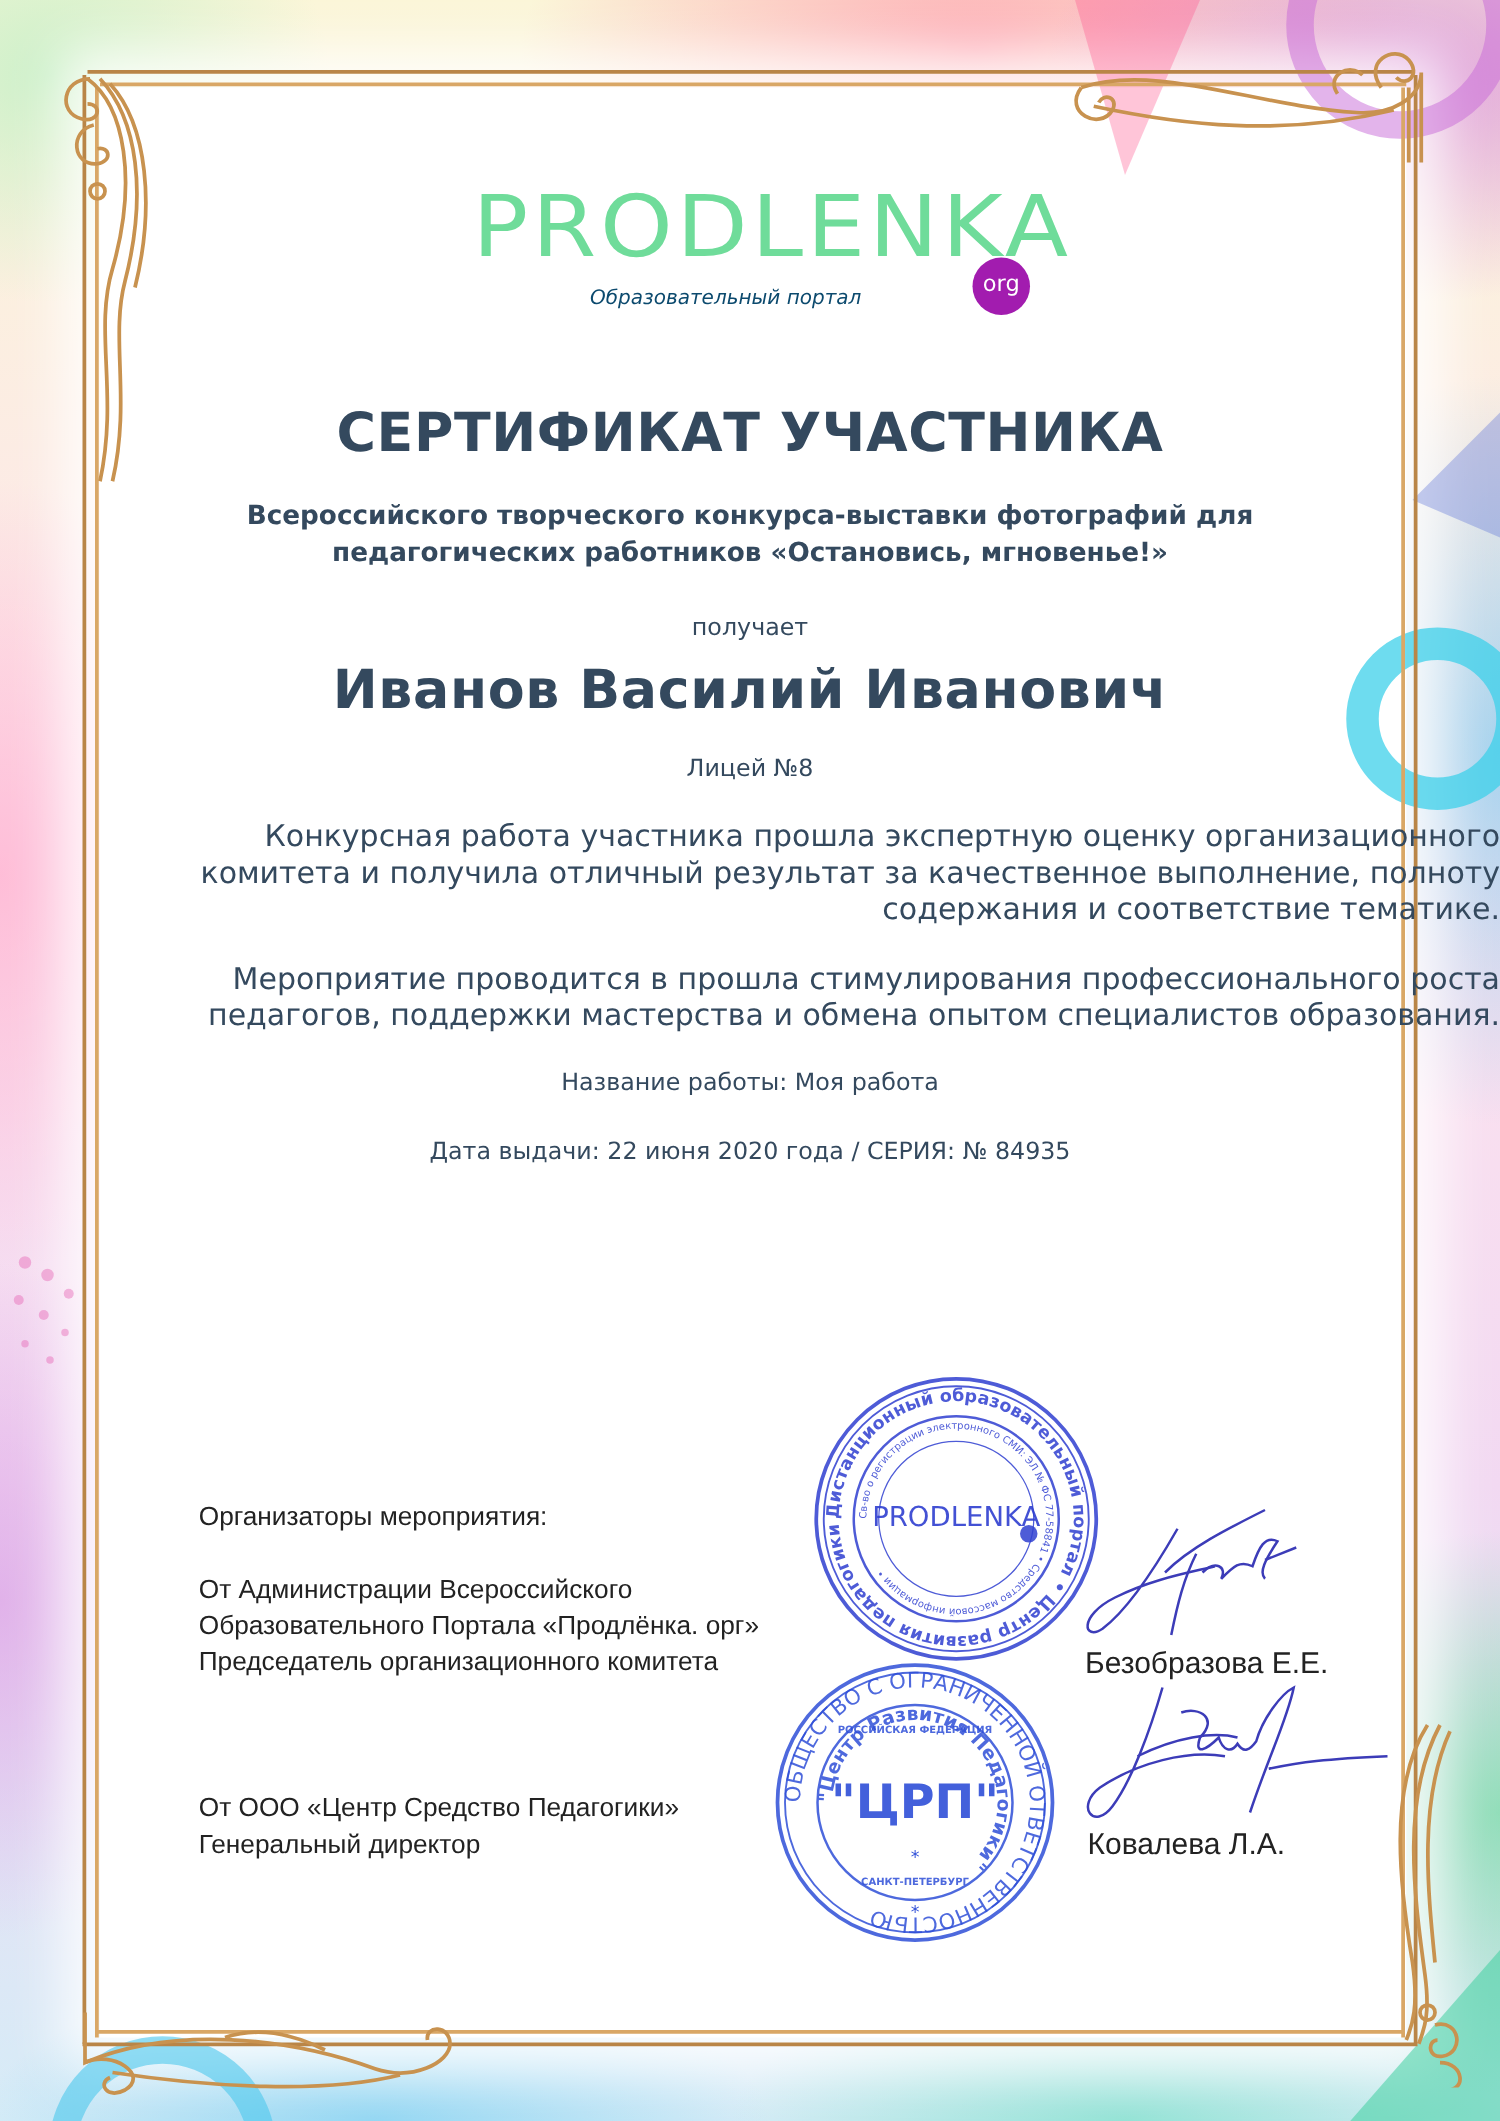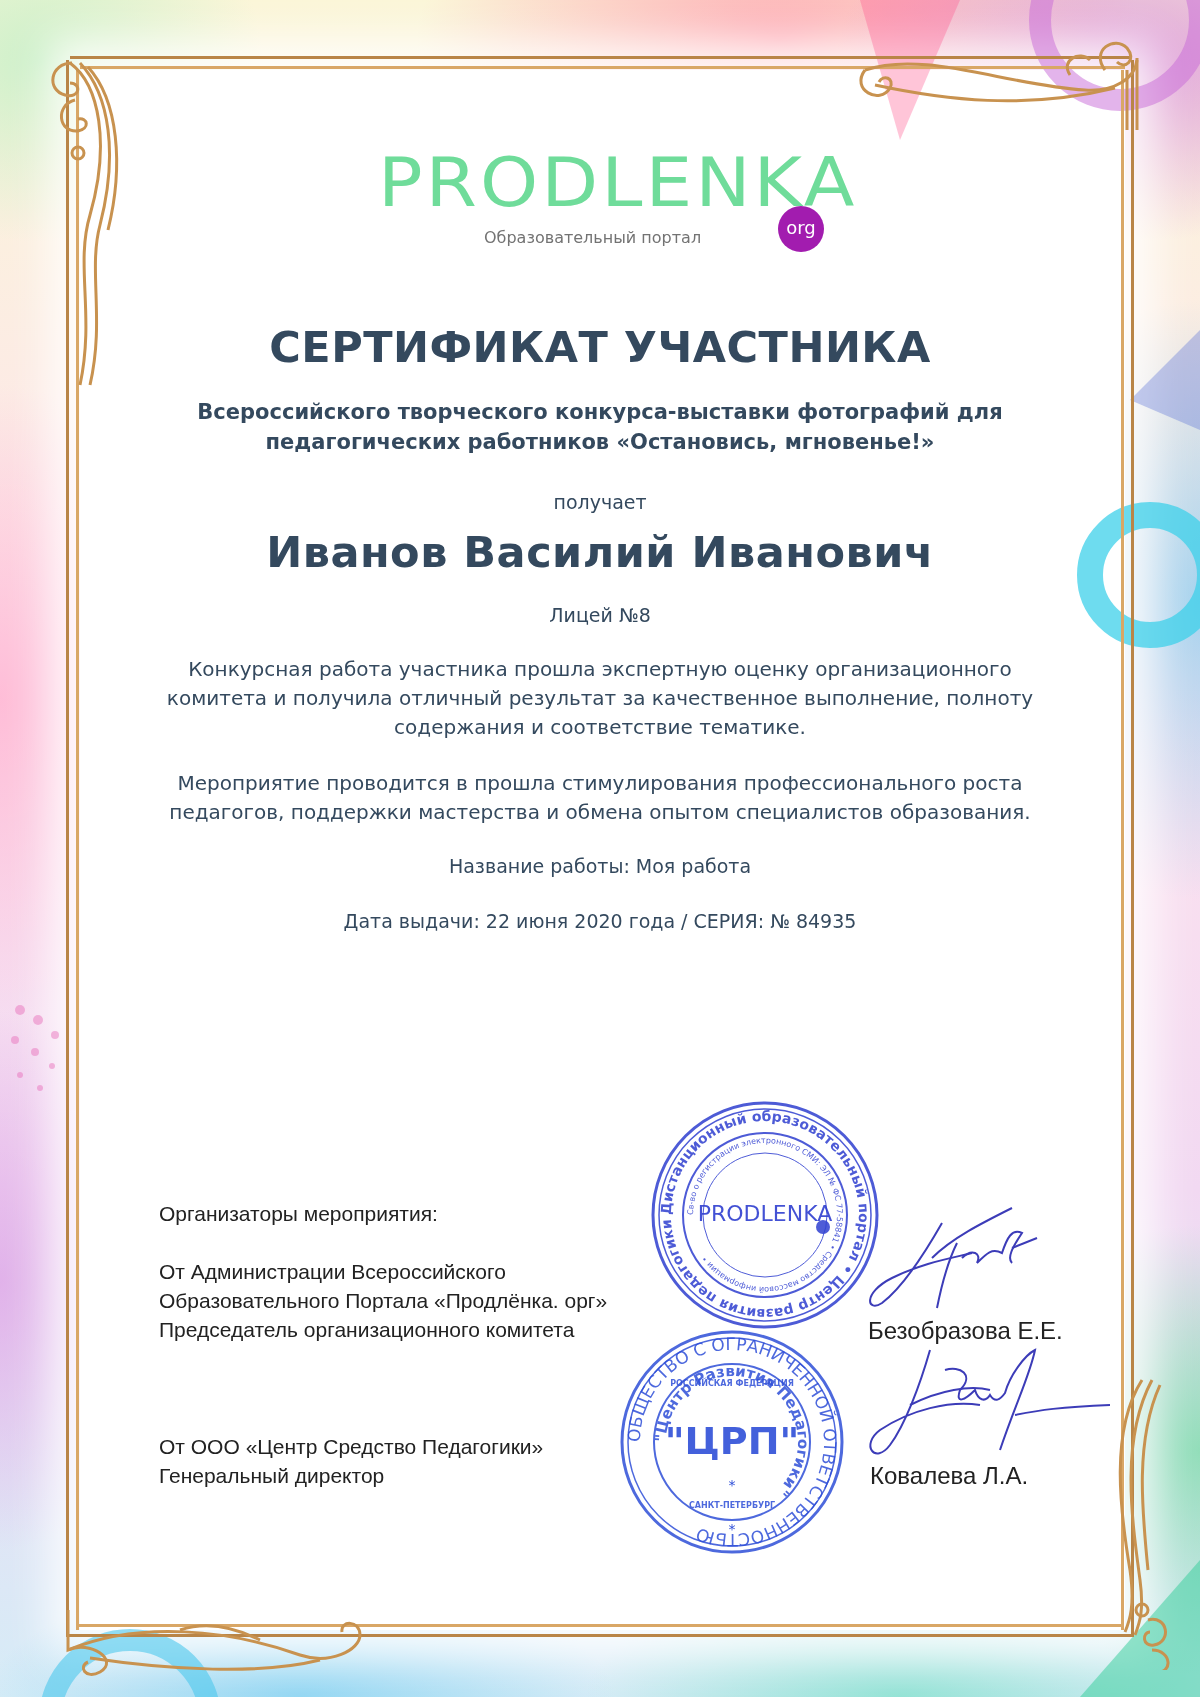--- a/index.html
+++ b/index.html
@@ -26,34 +26,34 @@
   .frame-line { position:absolute; background:#d9a766; }
   .frame-line.dark { background:#b98547; }
   .deco { position:absolute; }
   .logo-word {
     position:absolute; left:378px; top:148px;
     font-family:"DejaVu Sans", sans-serif; font-weight:normal;
     font-size:74px; letter-spacing:3px; color:#6fdc9a; line-height:1;
     transform:scaleY(0.92); transform-origin:top left;
   }
   .logo-sub {
-    position:absolute; left:484px; top:228px; font-size:16px; color:#737373;
+    position:absolute; left:472px; top:228px; font-size:16px; color:#0c4a6e;font-style:italic;
   }
   .logo-org {
     position:absolute; left:778px; top:206px; width:46px; height:46px; border-radius:50%;
     background:#a21caf; color:#ffffff; font-size:18px; text-align:center; line-height:44px;
   }
 
   .center-text { position:absolute; left:0; width:1200px; text-align:center; color:#34495e; }
   .title { top:322px; font-size:43px; font-weight:bold; letter-spacing:0.5px; }
   .subtitle { top:397px; font-size:21px; font-weight:bold; line-height:30px; }
   .receives { top:491px; font-size:19px; }
   .name { top:527px; font-size:43px; font-weight:bold; letter-spacing:0.5px; }
   .org { top:604px; font-size:19px; }
-  .para { font-size:20px; line-height:29px; }
+  .para { font-size:24px; line-height:29px;text-align:right; }
   .para1 { top:655px; }
   .para2 { top:769px; }
   .work { top:855px; font-size:19px; }
   .date { top:910px; font-size:19px; }
 
   .organizers { position:absolute; left:159px; color:#222; font-family:"Liberation Sans", sans-serif; font-size:21px; line-height:29px; }
   .org-head { top:1199px; }
   .org-block1 { top:1257px; }
   .org-block2 { top:1432px; }
   .signer { position:absolute; color:#222; font-family:"Liberation Sans", sans-serif; font-size:24px; }

